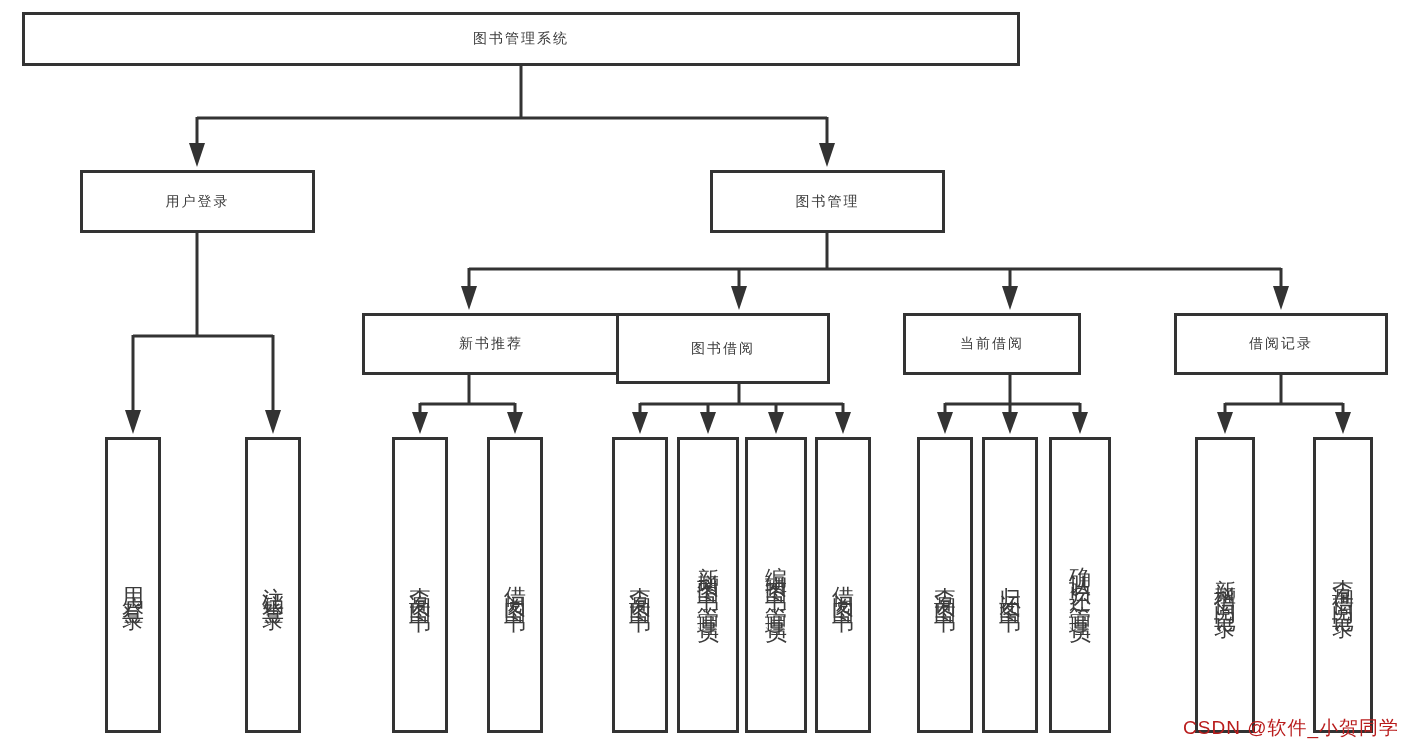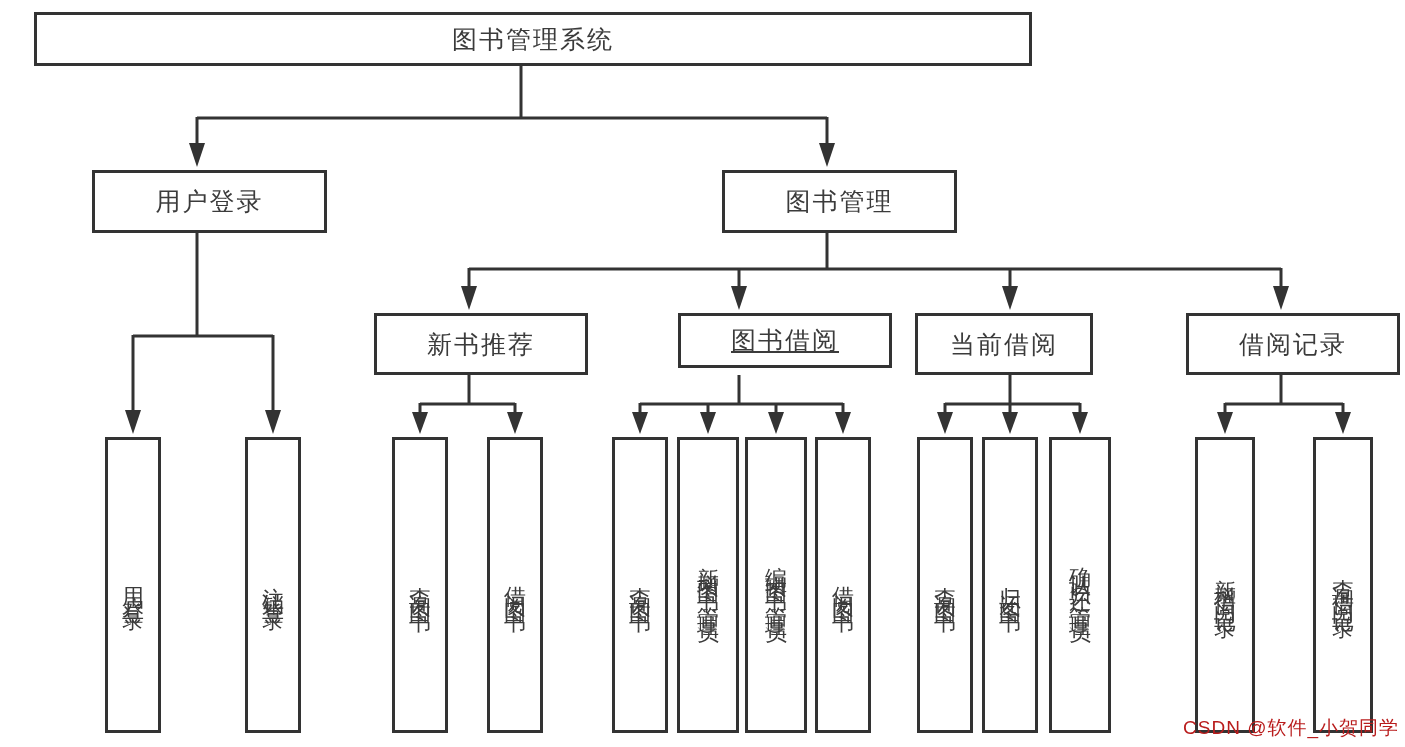--- a/index.html
+++ b/index.html
@@ -14,24 +14,23 @@
     position:absolute;
     box-sizing:border-box;
     border:3px solid #333333;
     background:#ffffff;
     display:flex;
     align-items:center;
     justify-content:center;
     color:#3b3b3b;
   }
   .h-node{
-    font-size:25px;
+    font-size:14px;
     letter-spacing:2px;
     white-space:nowrap;
-    margin-left:12px;
   }
   .v-node span{
     writing-mode:vertical-rl;
     text-orientation:mixed;
     font-size:22px;
     letter-spacing:8px;
     line-height:1.0;
     color:#3b3b3b;
   }
   .v-node{
@@ -135,24 +134,24 @@
     <span>图书管理系统</span>
   </div>
 
   <div class="node h-node" style="left:80px;top:170px;width:235px;height:63px;">
     <span>用户登录</span>
   </div>
   <div class="node h-node" style="left:710px;top:170px;width:235px;height:63px;">
     <span>图书管理</span>
   </div>
 
-  <div class="node h-node" style="left:362px;top:313px;width:214px;height:62px;">
+  <div class="node h-node" style="left:362px;top:313px;width:258px;height:62px;">
     <span>新书推荐</span>
   </div>
-  <div class="node h-node" style="left:666px;top:313px;width:214px;height:55px;text-decoration:underline;">
+  <div class="node h-node" style="left:616px;top:313px;width:214px;height:71px;">
     <span>图书借阅</span>
   </div>
   <div class="node h-node" style="left:903px;top:313px;width:178px;height:62px;">
     <span>当前借阅</span>
   </div>
   <div class="node h-node" style="left:1174px;top:313px;width:214px;height:62px;">
     <span>借阅记录</span>
   </div>
 
   <div class="node v-node" style="left:105px;width:56px;">

